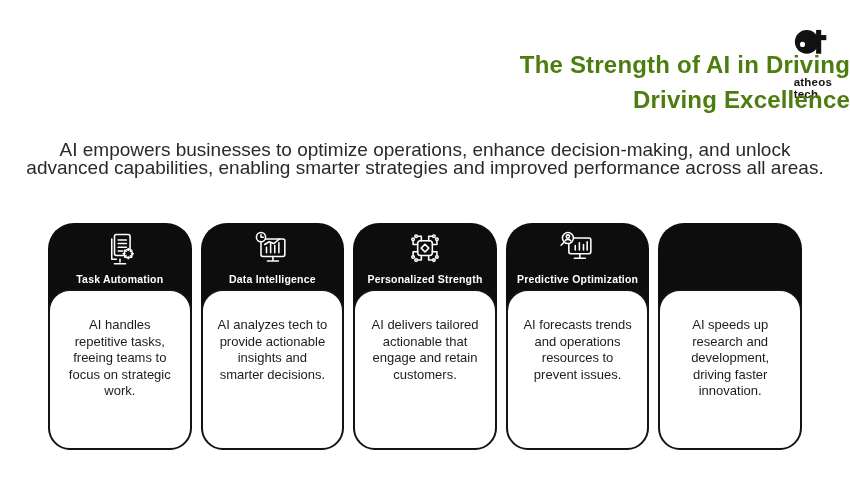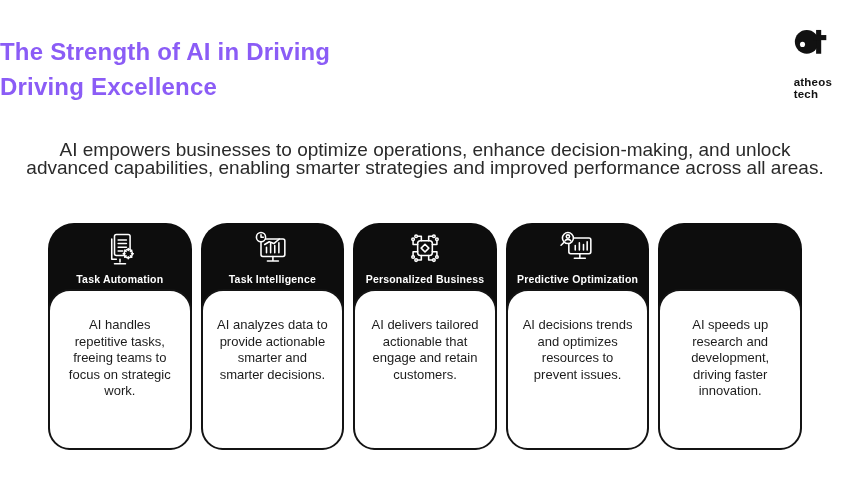--- a/index.html
+++ b/index.html
@@ -26,28 +26,28 @@
     font-size: 11.5px;
     font-weight: bold;
     line-height: 12px;
     letter-spacing: 0.2px;
     color: #111111;
   }
 
   
   .title {
     position: absolute;
-    top: 34px;
+    top: 47px;
     left: 0;
     width: 100%;
-    text-align: left;
+    text-align: right;
     font-size: 24px;
     font-weight: bold;
     line-height: 35px;
-    color: #8b5cf6;
+    color: #4d7c0f;
     letter-spacing: 0.2px;
   }
   .subtitle {
     position: absolute;
     top: 141px;
     left: 0;
     width: 100%;
     text-align: center;
     font-size: 19px;
     line-height: 18px;
@@ -156,23 +156,23 @@
     <div class="card-back"></div>
     <div class="card-head">
       <svg class="card-icon icon-svg" viewBox="0 0 48 48">
         <rect x="12" y="12" width="26" height="19" rx="2"></rect>
         <path d="M18 27 v-6 M22.5 27 v-10 M27 27 v-8 M31.5 27 v-11"></path>
         <path d="M16 18 l5 -3 l5 2 l6 -5"></path>
         <path d="M25 31 v4 M19 36 h12"></path>
         <circle cx="12" cy="10" r="5" fill="#0d0d0d"></circle>
         <path d="M12 7.5 v2.5 h2.5"></path>
       </svg>
-      <div class="card-title">Task Intelligence</div>
-    </div>
-    <div class="card-body">AI analyzes data to provide actionable smarter and smarter decisions.</div>
+      <div class="card-title">Data Intelligence</div>
+    </div>
+    <div class="card-body">AI analyzes tech to provide actionable insights and smarter decisions.</div>
   </div>
 
   <div class="card">
     <div class="card-back"></div>
     <div class="card-head">
       <svg class="card-icon icon-svg" viewBox="0 0 48 48">
         <rect x="16" y="14" width="16" height="16" rx="3"></rect>
         <path d="M24 17.8 L28.2 22 L24 26.2 L19.8 22 Z"></path>
         <path d="M20 14 V9 H16"></path>
           <circle cx="14.3" cy="9" r="1.4"></circle>
@@ -184,40 +184,40 @@
           <circle cx="33.7" cy="35" r="1.4"></circle>
         <path d="M16 18 H11 V14"></path>
           <circle cx="11" cy="12.3" r="1.4"></circle>
         <path d="M16 26 H11 V30"></path>
           <circle cx="11" cy="31.7" r="1.4"></circle>
         <path d="M32 18 H37 V14"></path>
           <circle cx="37" cy="12.3" r="1.4"></circle>
         <path d="M32 26 H37 V30"></path>
           <circle cx="37" cy="31.7" r="1.4"></circle>
       </svg>
-      <div class="card-title">Personalized Business</div>
+      <div class="card-title">Personalized Strength</div>
     </div>
     <div class="card-body">AI delivers tailored actionable that engage and retain customers.</div>
   </div>
 
   <div class="card">
     <div class="card-back"></div>
     <div class="card-head">
       <svg class="card-icon icon-svg" viewBox="0 0 48 48">
         <rect x="14" y="11" width="24" height="17" rx="2"></rect>
         <path d="M21 24 v-5 M25.5 24 v-8 M30 24 v-6 M34 24 v-9"></path>
         <path d="M26 28 v4 M20 33 h12"></path>
         <circle cx="13" cy="11" r="6" fill="#0d0d0d"></circle>
         <circle cx="13" cy="9.3" r="1.8"></circle>
         <path d="M9.8 14.2 c1.2 -2.4 5.2 -2.4 6.4 0"></path>
         <path d="M8.8 15.5 L5.5 18.8"></path>
       </svg>
       <div class="card-title">Predictive Optimization</div>
     </div>
-    <div class="card-body">AI decisions trends and optimizes resources to prevent issues.</div>
+    <div class="card-body">AI forecasts trends and operations resources to prevent issues.</div>
   </div>
 
   <div class="card">
     <div class="card-back"></div>
     <div class="card-body">AI speeds up research and development, driving faster innovation.</div>
   </div>
 
 </div>
 
 </body></html>

